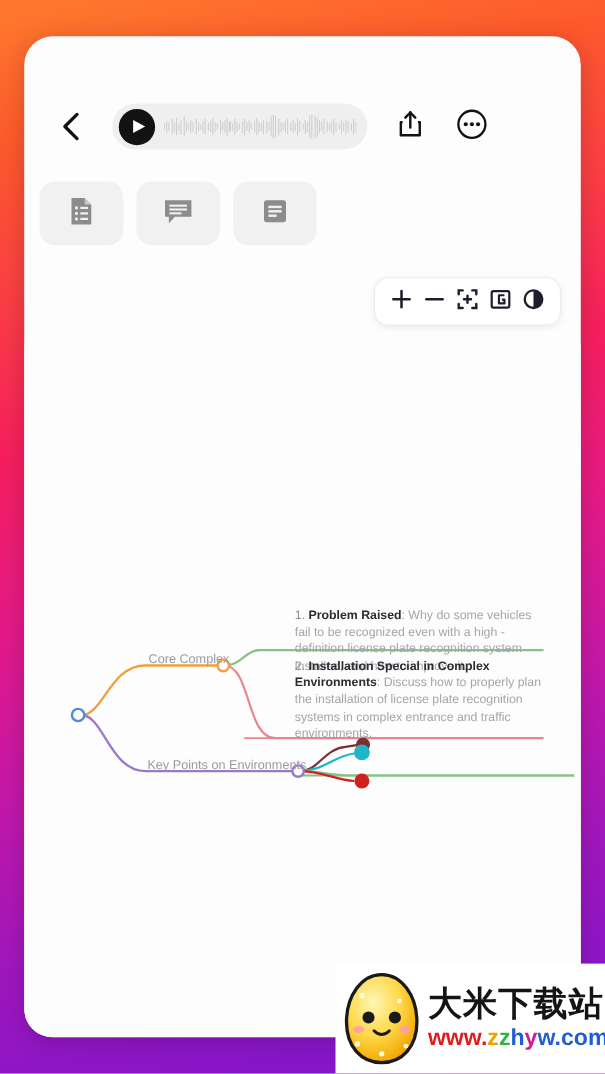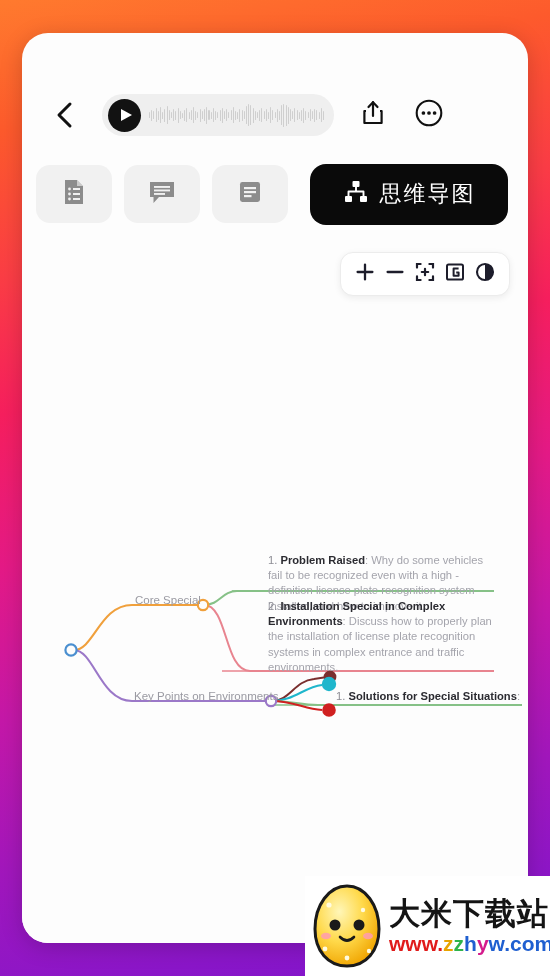--- a/index.html
+++ b/index.html
@@ -377,31 +377,20 @@
       <span>
         <svg width="26" height="26" viewBox="0 0 26 26">
           <rect x="3" y="3" width="20" height="20" rx="2.4" fill="#8c8c8c"></rect>
           <rect x="7" y="8" width="12" height="2.2" fill="#f1f1f1"></rect>
           <rect x="7" y="12" width="12" height="2.2" fill="#f1f1f1"></rect>
           <rect x="7" y="16" width="7.5" height="2.2" fill="#f1f1f1"></rect>
         </svg>
       </span>
     </div>
 
-    <div id="tab-mindmap">
-      <span>
-        <svg width="26" height="26" viewBox="0 0 26 26">
-          <rect x="9.5" y="2" width="7" height="6" rx="1" fill="#fff"></rect>
-          <rect x="2" y="17" width="7" height="6" rx="1" fill="#fff"></rect>
-          <rect x="17" y="17" width="7" height="6" rx="1" fill="#fff"></rect>
-          <path d="M13 8 V12.5 M5.5 17 V12.5 H20.5 V17" fill="none" stroke="#fff" stroke-width="1.9" stroke-linecap="round" stroke-linejoin="round"></path>
-        </svg>
-      </span>
-      <span id="tab-mindmap-label">思维导图</span>
-    </div>
   </div>
 
   <div id="zoom-toolbar">
 
     <div class="zt-btn">
       <span>
         <svg width="20" height="20" viewBox="0 0 20 20">
           <path d="M10 2.6 V17.4 M2.6 10 H17.4" stroke="#1d1d2b" stroke-width="2.3" stroke-linecap="round"></path>
         </svg>
       </span>
@@ -473,38 +462,34 @@
 
       <circle cx="181" cy="292" r="5.2" fill="#fdfdfd" stroke="#f0a03c" stroke-width="2.2"></circle>
 
       <circle cx="249" cy="388" r="5.2" fill="#fdfdfd" stroke="#9b78c8" stroke-width="2.2"></circle>
 
       <circle cx="308" cy="364" r="6.4" fill="#7a2f2f"></circle>
       <circle cx="307" cy="371" r="7.2" fill="#1fb6cc"></circle>
       <circle cx="307" cy="397" r="6.8" fill="#d02020"></circle>
     </svg>
 
-    <div class="mm-label" style="left:113px; top:281px;">Core Special</div>
+    <div class="mm-label" style="left:113px; top:281px;">Core Complex</div>
 
     <div class="mm-label" style="left:112px; top:377px;">Key Points on Environments</div>
 
     <div class="mm-topic" style="left:246px; top:221px;margin-top:19px;">
       <span class="num">1.</span>
       <b>Problem Raised</b><span>: Why do some vehicles fail to be recognized even with a high - definition license plate recognition system installed, and how to improve it.</span>
     </div>
 
     <div class="mm-topic" style="left:246px; top:286px;">
       <span class="num">2.</span>
       <b>Installation Special in Complex Environments</b><span>: Discuss how to properly plan the installation of license plate recognition systems in complex entrance and traffic environments.</span>
     </div>
 
-    <div class="mm-topic" style="left:314px; top:376px; width:200px;">
-      <span class="num">1.</span>
-      <b>Solutions for Special Situations</b><span>:</span>
-    </div>
   </div>
 </div>
 
 <div id="watermark">
   <span id="wm-mascot">
     <svg width="72" height="86" viewBox="0 0 72 86">
       <defs>
         <radialGradient id="gm" cx="38%" cy="32%" r="72%">
           <stop offset="0%" stop-color="#fff6b8"></stop>
           <stop offset="52%" stop-color="#ffd94a"></stop>

